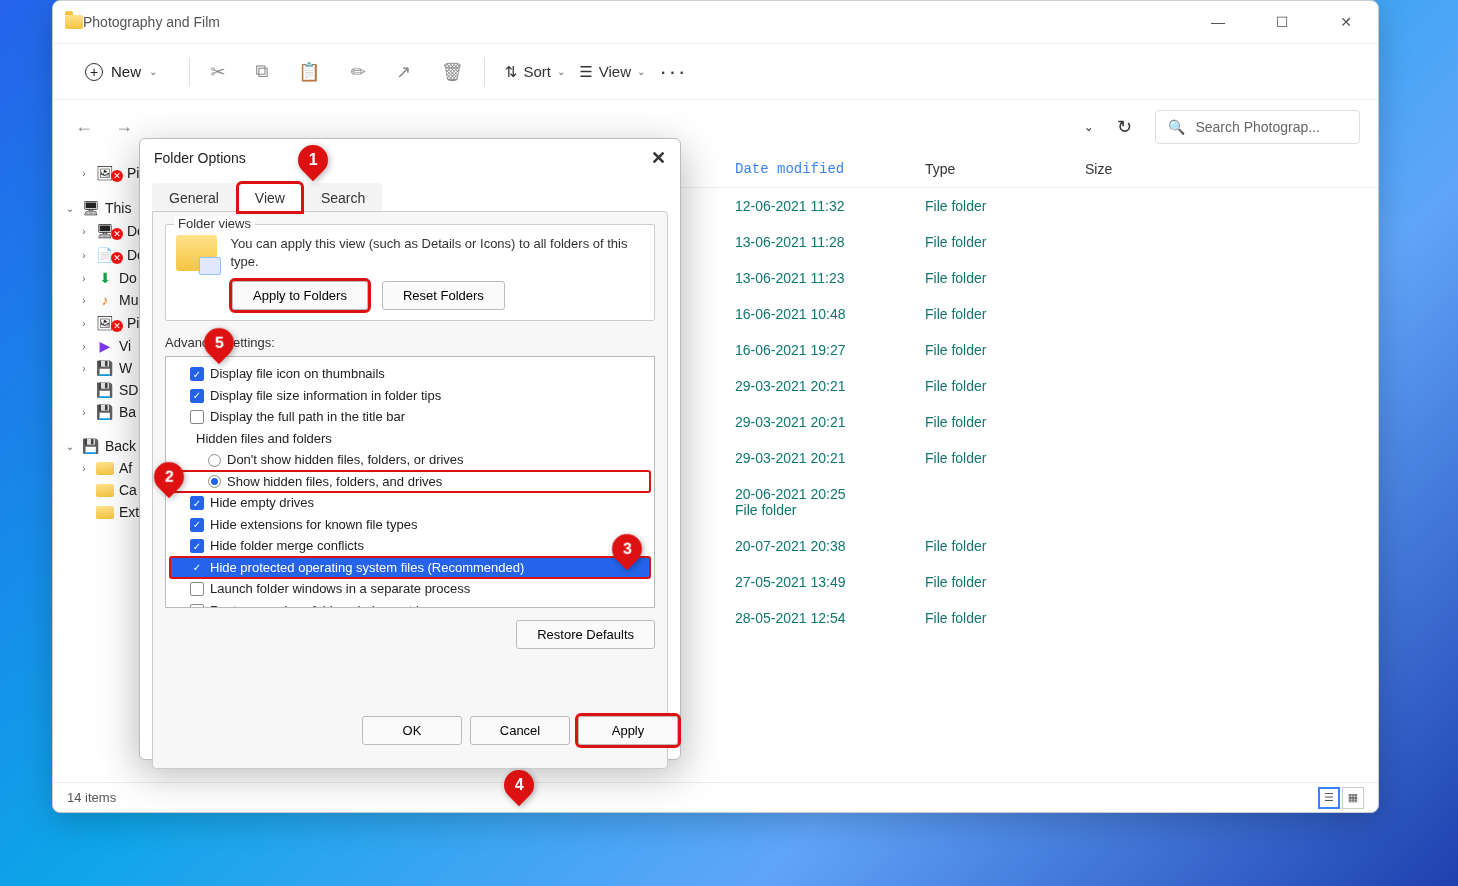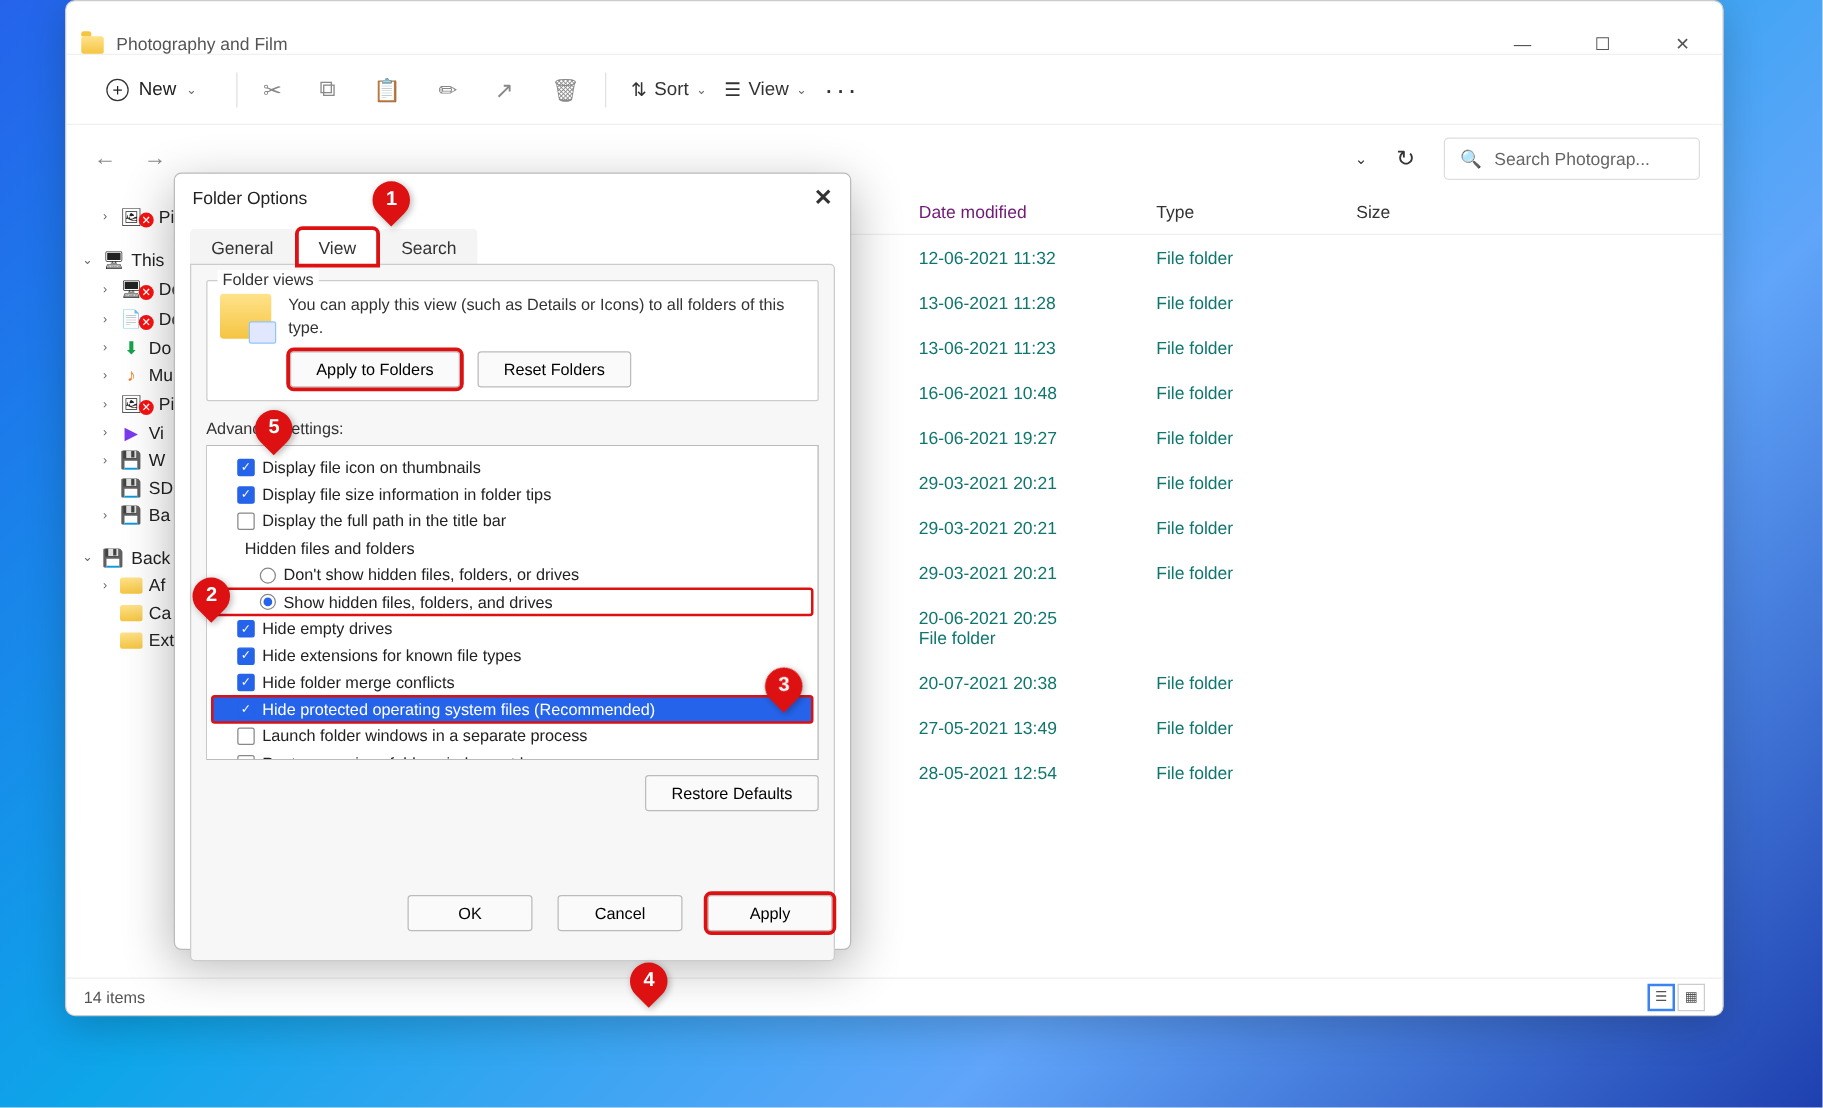--- a/index.html
+++ b/index.html
@@ -1,20 +1,20 @@
 <!DOCTYPE html>
 <html><head>
 <meta charset="utf-8">
 <style>
 * { margin:0; padding:0; box-sizing:border-box; font-family:"Segoe UI",Arial,sans-serif; }
 body { width:1458px; height:886px; background:linear-gradient(135deg,#2563eb 0%,#0ea5e9 40%,#60a5fa 70%,#1e40af 100%); overflow:hidden; position:relative; }
 
 
 .explorer { position:absolute; left:52px; top:0; width:1327px; height:813px; background:#fff; border:1px solid #ccc; border-radius:8px; box-shadow:0 8px 32px rgba(0,0,0,.2); }
-.titlebar { height:42px; display:flex; align-items:flex-end; padding:0 12px; gap:10px; }
+.titlebar { height:42px; display:flex; align-items:center; padding:0 12px; }
 .titlebar .foldericon { width:18px; height:14px; background:linear-gradient(#ffe28a,#f5c542); border-radius:2px; position:relative; }
 .titlebar .foldericon::before { content:""; position:absolute; top:-4px; left:0; width:8px; height:4px; background:#f5c542; border-radius:2px 2px 0 0; }
 .titlebar .title { color:#555; font-size:14px; }
 .winctrl { margin-left:auto; display:flex; gap:24px; color:#555; font-size:14px; }
 .winctrl span { width:40px; text-align:center; cursor:default; }
 
 .toolbar { height:56px; display:flex; align-items:center; padding:0 20px; gap:14px; border-top:1px solid #f0f0f0; }
 .newbtn { display:flex; align-items:center; gap:8px; padding:6px 12px; font-size:15px; color:#222; }
 .newbtn .plus { width:18px; height:18px; border:1.5px solid #333; border-radius:50%; display:flex; align-items:center; justify-content:center; font-size:14px; line-height:1; }
 .newbtn .chev { font-size:10px; color:#666; }
@@ -35,21 +35,21 @@
 .tree { width:172px; padding:8px 4px 8px 10px; font-size:14px; color:#222; overflow:hidden; }
 .tree .node { display:flex; align-items:center; gap:4px; padding:3px 0; white-space:nowrap; }
 .tree .exp { width:14px; font-size:10px; color:#666; text-align:center; }
 .tree .icon { width:20px; height:16px; display:inline-flex; align-items:center; justify-content:center; font-size:14px; }
 .tree .lvl1 { padding-left:14px; }
 .tree .badge { width:12px; height:12px; background:#e11; border-radius:50%; color:#fff; font-size:9px; display:inline-flex; align-items:center; justify-content:center; margin-left:-8px; margin-top:6px; position:relative; z-index:1; }
 .fi-yellow { width:18px; height:13px; background:linear-gradient(#ffe28a,#f5c542); border-radius:2px; }
 
 .list { flex:1; }
 .list .hdr { display:flex; padding:8px 0 10px 20px; font-size:14px; color:#333; border-bottom:1px solid #eee; }
-.list .hdr .c1 { width:190px; color:#701a75; }
+.list .hdr .c1 { width:190px; color:#3b82f6;font-family:Liberation Mono, monospace; }
 .list .hdr .c2 { width:160px; }
 .list .hdr .c3 { width:100px; }
 .list .row { display:flex; padding:10px 0 10px 20px; font-size:14px; color:#0f766e; }
 .list .row .c1 { width:190px; }
 .list .row .c2 { width:160px; }
 
 .status { position:absolute; bottom:0; left:0; right:0; height:30px; display:flex; align-items:center; padding:0 14px; font-size:13px; color:#555; border-top:1px solid #eee; }
 .viewbtns { margin-left:auto; display:flex; gap:2px; }
 .viewbtns .vb { width:22px; height:22px; border:1px solid #ccc; display:flex; align-items:center; justify-content:center; font-size:11px; }
 .viewbtns .vb.active { border:2px solid #3b82f6; }
@@ -80,21 +80,21 @@
 .advbox .item.ind1 { padding-left:20px; }
 .advbox .item.ind2 { padding-left:38px; }
 .advbox .item.sel { background:#2563eb; color:#fff; }
 .cb { width:14px; height:14px; border:1px solid #888; border-radius:2px; display:inline-flex; align-items:center; justify-content:center; font-size:10px; color:#fff; flex-shrink:0; }
 .cb.on { background:#2563eb; border-color:#2563eb; }
 .rb { width:13px; height:13px; border:1px solid #888; border-radius:50%; display:inline-flex; align-items:center; justify-content:center; flex-shrink:0; }
 .rb.on::after { content:""; width:7px; height:7px; background:#2563eb; border-radius:50%; }
 .hlrow { outline:2px solid #d11; outline-offset:-1px; border-radius:2px; }
 .restore { display:flex; justify-content:flex-end; margin-top:12px; }
 
-.dlgbtns { position:absolute; bottom:14px; right:14px; display:flex; gap:20px; }
+.dlgbtns { position:absolute; bottom:14px; right:2px; display:flex; gap:8px; }
 .dlgbtns .btn { width:100px; text-align:center; }
 
 
 .bubble { position:absolute; background:#d11; color:#fff; font-weight:bold; font-size:16px; border-radius:50% 50% 50% 0; transform:rotate(-45deg); width:30px; height:30px; display:flex; align-items:center; justify-content:center; box-shadow:0 2px 6px rgba(0,0,0,.3); }
 .bubble span { transform:rotate(45deg); }
 .bubble::after { content:""; position:absolute; }
 </style>
 </head>
 <body>
 

